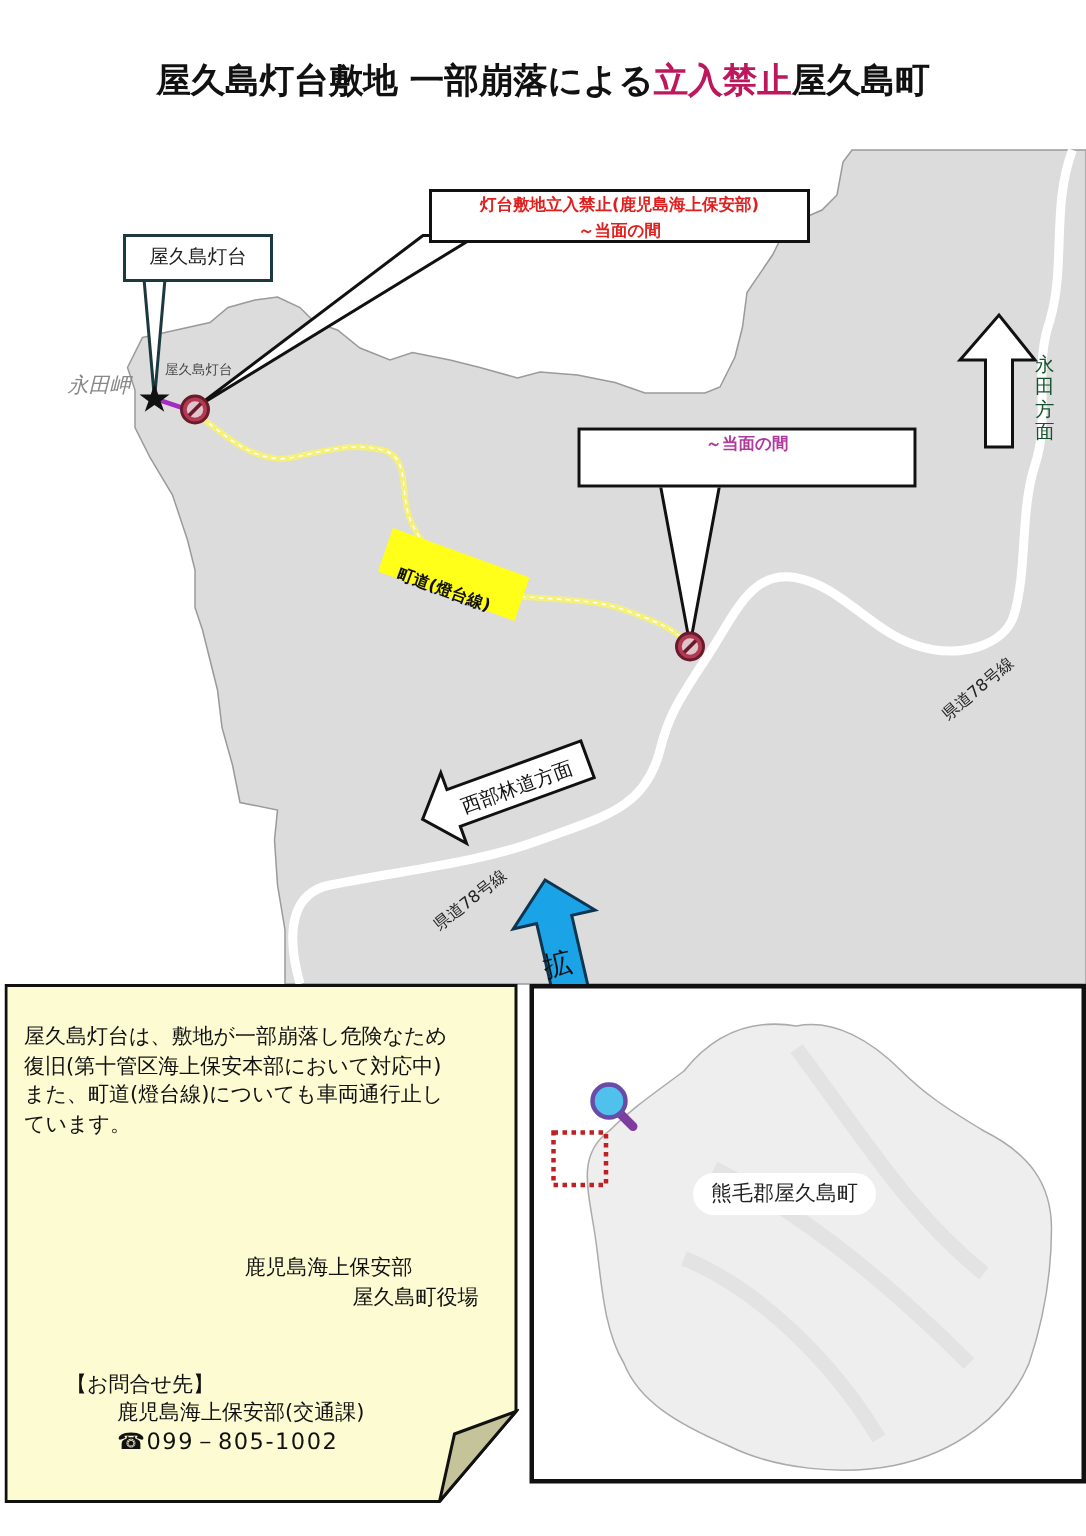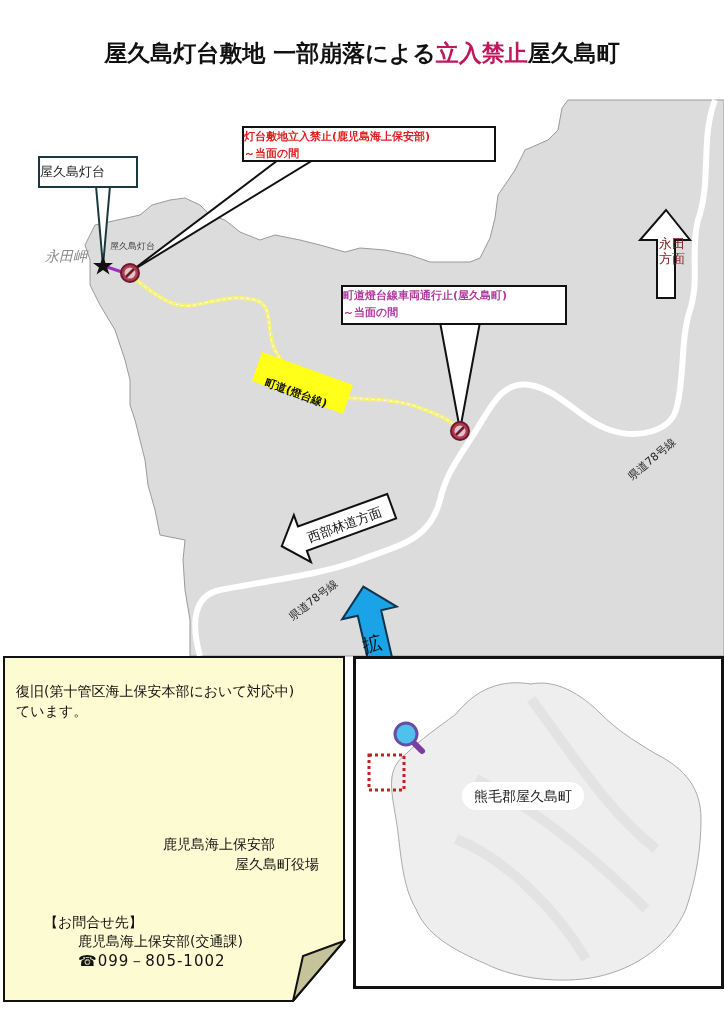--- a/index.html
+++ b/index.html
@@ -1,21 +1,21 @@
 <!DOCTYPE html>
 <html><head>
 <meta charset="utf-8">
 <style>
   html,body{margin:0;padding:0;background:#fff;}
   body{width:724px;height:1024px;position:relative;overflow:hidden;font-family:"DejaVu Sans","Liberation Sans",sans-serif;}
   .title{position:absolute;left:0;top:38px;width:724px;text-align:center;font-size:23px;font-weight:bold;color:#111;letter-spacing:0px;}
   .title .red{color:#be185d;}
   #mapsvg{position:absolute;left:0;top:0;}
   .lbl{position:absolute;white-space:nowrap;}
-  .callout{position:absolute;background:#fff;border:2px solid #111;text-align:left;font-weight:bold;line-height:17px;}
+  .callout{position:absolute;background:#fff;border:2px solid #111;text-align:center;font-weight:bold;line-height:17px;margin-left:44px;}
   .notice{position:absolute;left:3px;top:656px;width:343px;height:360px;}
   .notice-text{position:absolute;left:16px;top:682px;font-size:14px;line-height:19.5px;color:#111;}
   .inset-frame{position:absolute;left:353px;top:656px;width:365px;height:327px;border:3px solid #111;background:#fff;}
   .inset-label{position:absolute;left:462px;top:782px;width:122px;height:28px;background:#fff;font-size:14px;line-height:28px;text-align:center;color:#222;border-radius:14px;}
 </style>
 </head>
 <body>
 
 <div class="title">
   <span>屋久島灯台敷地 一部崩落による</span><span class="red">立入禁止</span><span>屋久島町</span>
@@ -70,41 +70,42 @@
 
 <div class="lbl" style="left:45px;top:248px;font-size:14px;color:#888;font-style:italic;">永田岬</div>
 <div class="lbl" style="left:110px;top:240px;font-size:9px;color:#444;">屋久島灯台</div>
 
 <div class="callout" style="left:242px;top:126px;width:250px;height:32px;font-size:11px;color:#e0201e;">
   <div>灯台敷地立入禁止(鹿児島海上保安部)</div>
   <div>～当面の間</div>
 </div>
 
 <div class="callout" style="left:341px;top:285px;width:222px;height:36px;font-size:11px;color:#b03a9e;line-height:17px;">
-  <div>町道燈台線車両通行止(屋久島町)</div>
   <div>～当面の間</div>
 </div>
 
 <div class="lbl" style="left:268px;top:375px;font-size:11px;font-weight:bold;color:#111;transform:rotate(20deg);transform-origin:left top;">町道(燈台線)</div>
 
-<div class="lbl" style="left:659px;top:236px;width:32px;font-size:13px;line-height:15px;white-space:normal;word-break:break-all;color:#7f1d1d;">永田方面</div>
+<div class="lbl" style="left:659px;top:236px;width:14px;font-size:13px;line-height:15px;white-space:normal;word-break:break-all;color:#14532d;padding-left:31px;">永田方面</div>
 
 <div class="lbl" style="left:305px;top:530px;font-size:13px;color:#111;transform:rotate(-20deg);transform-origin:left top;">西部林道方面</div>
 
 <div class="lbl" style="left:625px;top:472px;font-size:11px;color:#222;transform:rotate(-40deg);transform-origin:left top;">県道78号線</div>
 <div class="lbl" style="left:286px;top:612px;font-size:11px;color:#222;transform:rotate(-38deg);transform-origin:left top;">県道78号線</div>
 
 <div class="lbl" style="left:365px;top:632px;width:20px;font-size:19px;line-height:23px;white-space:normal;word-break:break-all;color:#111;transform:rotate(-13deg);">拡大</div>
 
 <svg class="notice" width="343" height="360" viewBox="0 0 343 360">
   <path d="M 1 1 L 341 1 L 341 285 L 290 345 L 1 345 Z" fill="#fdfbd2" stroke="#111" stroke-width="2"></path>
   <path d="M 341 285 L 300 300 L 290 345 Z" fill="#c5c39a" stroke="#111" stroke-width="2"></path>
 </svg>
 <div class="notice-text">
+  <div>屋久島灯台は、敷地が一部崩落し危険なため</div>
   <div>復旧(第十管区海上保安本部において対応中)</div>
+  <div>また、町道(燈台線)についても車両通行止し</div>
   <div>ています。</div>
 </div>
 <div class="lbl" style="left:163px;top:836px;font-size:14px;color:#111;">鹿児島海上保安部</div>
 <div class="lbl" style="left:196px;top:856px;font-size:14px;color:#111;margin-left:39px;">屋久島町役場</div>
 <div class="lbl" style="left:44px;top:914px;font-size:14px;color:#111;">【お問合せ先】</div>
 <div class="lbl" style="left:78px;top:933px;font-size:14px;color:#111;">鹿児島海上保安部(交通課)</div>
 <div class="lbl" style="left:78px;top:952px;font-size:15px;color:#111;letter-spacing:1px;">☎099－805-1002</div>
 
 <div class="inset-frame">
   <svg width="365" height="327">

